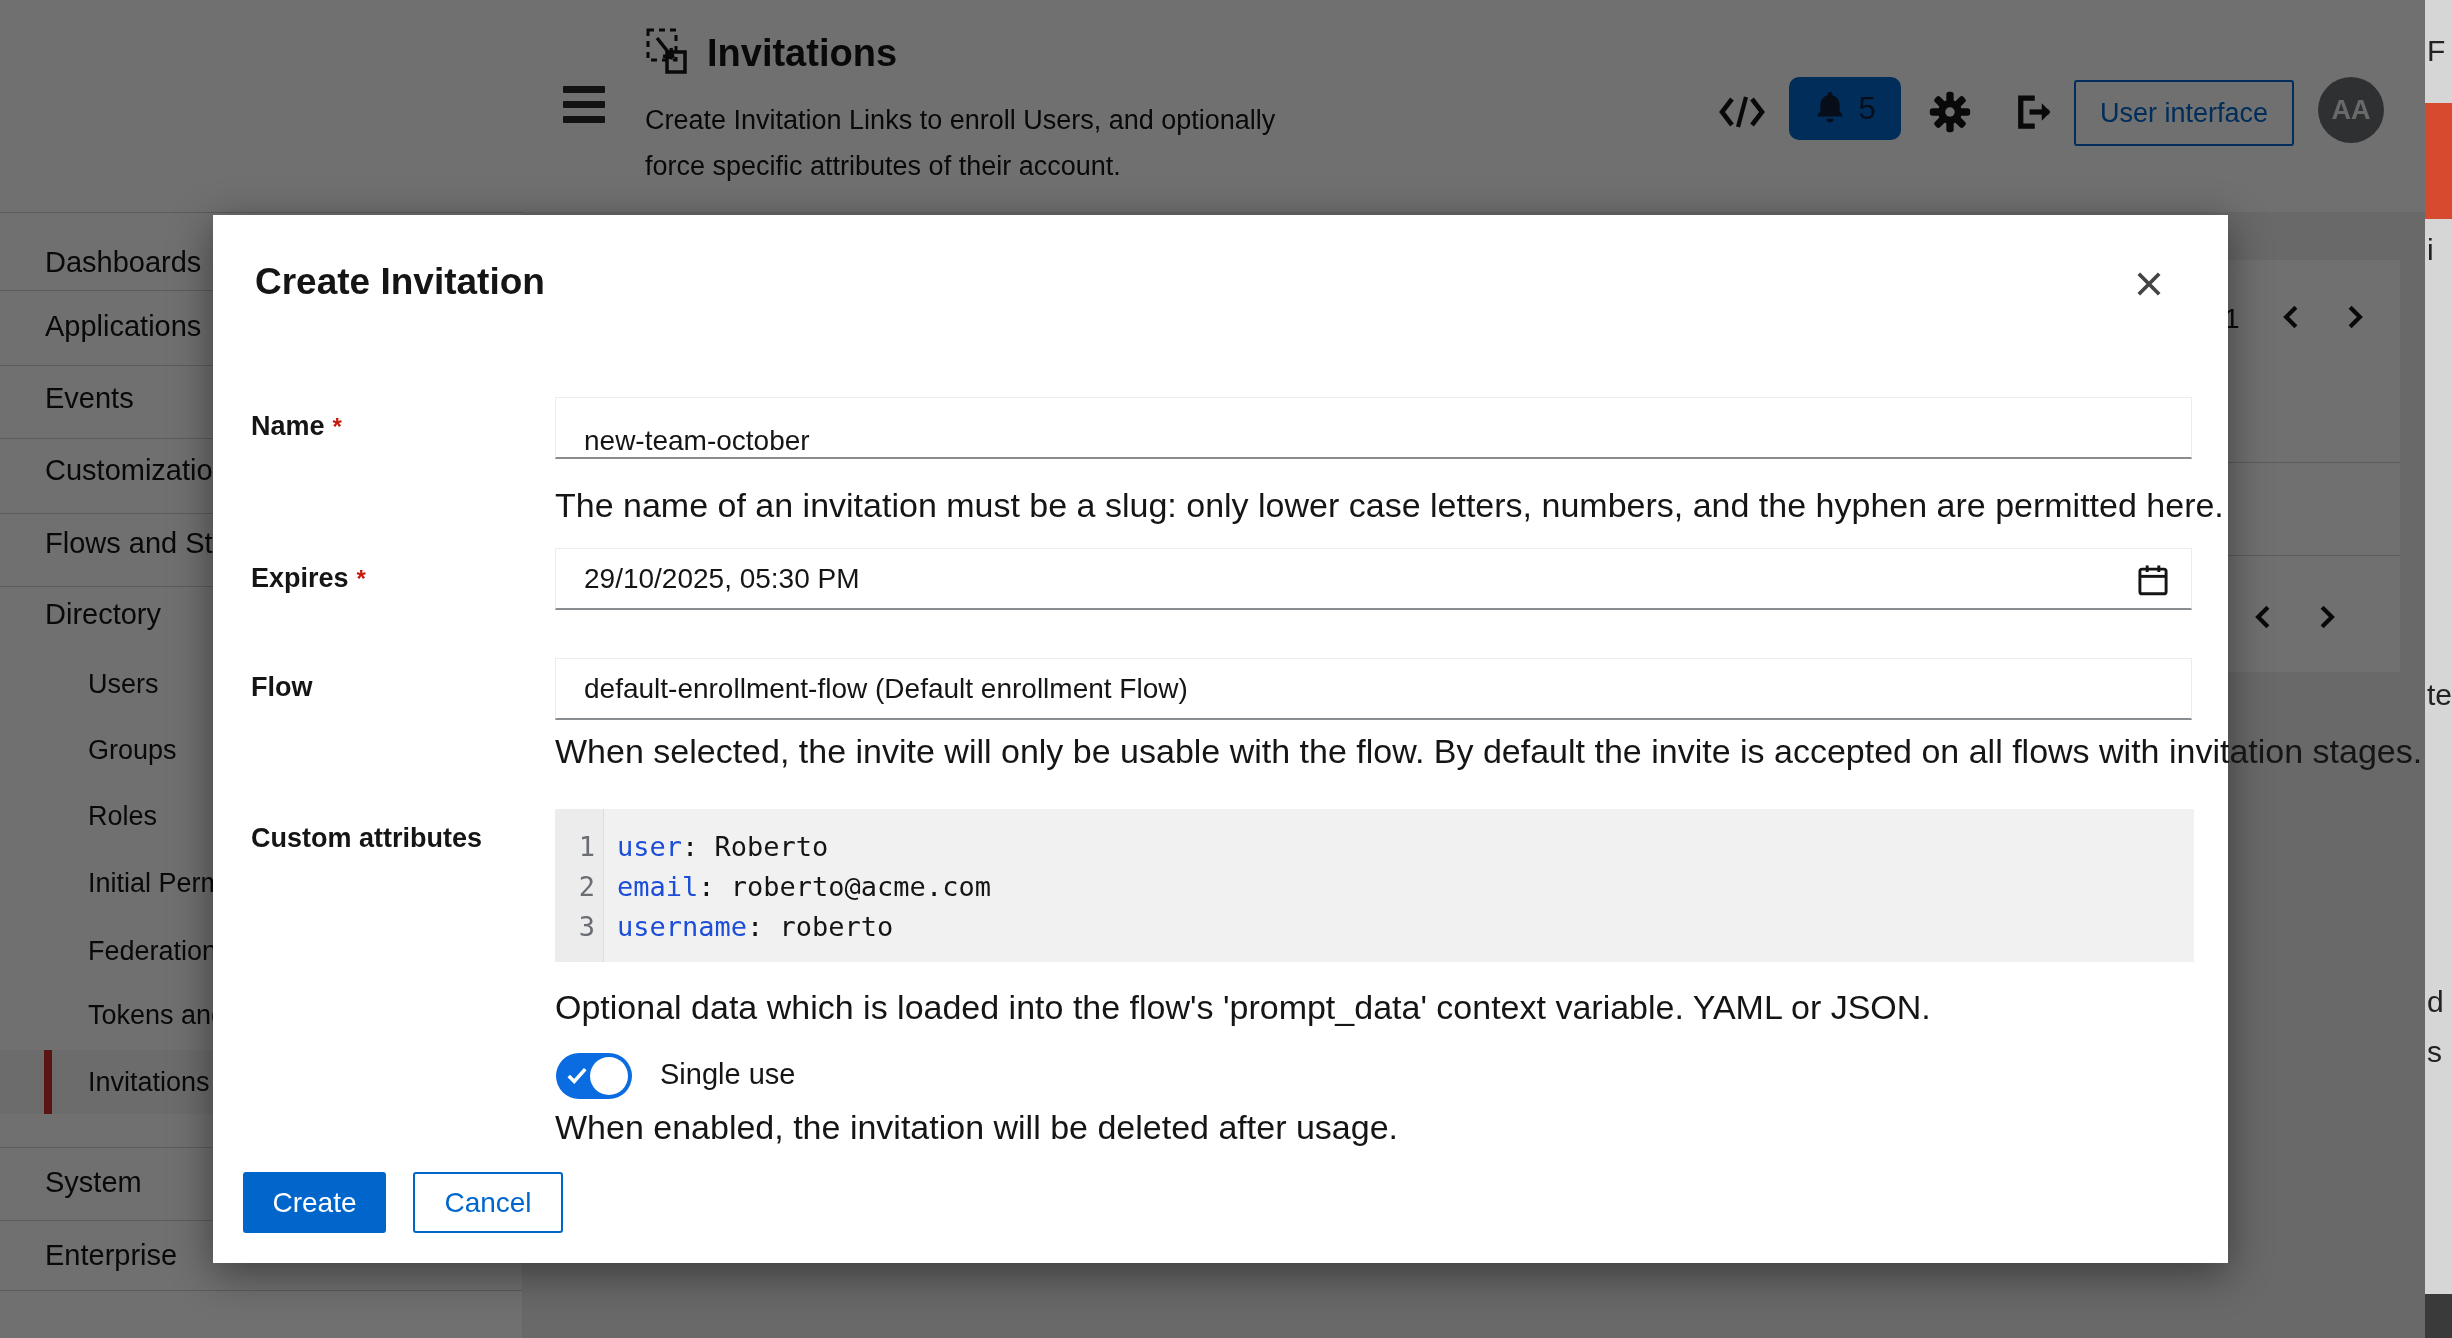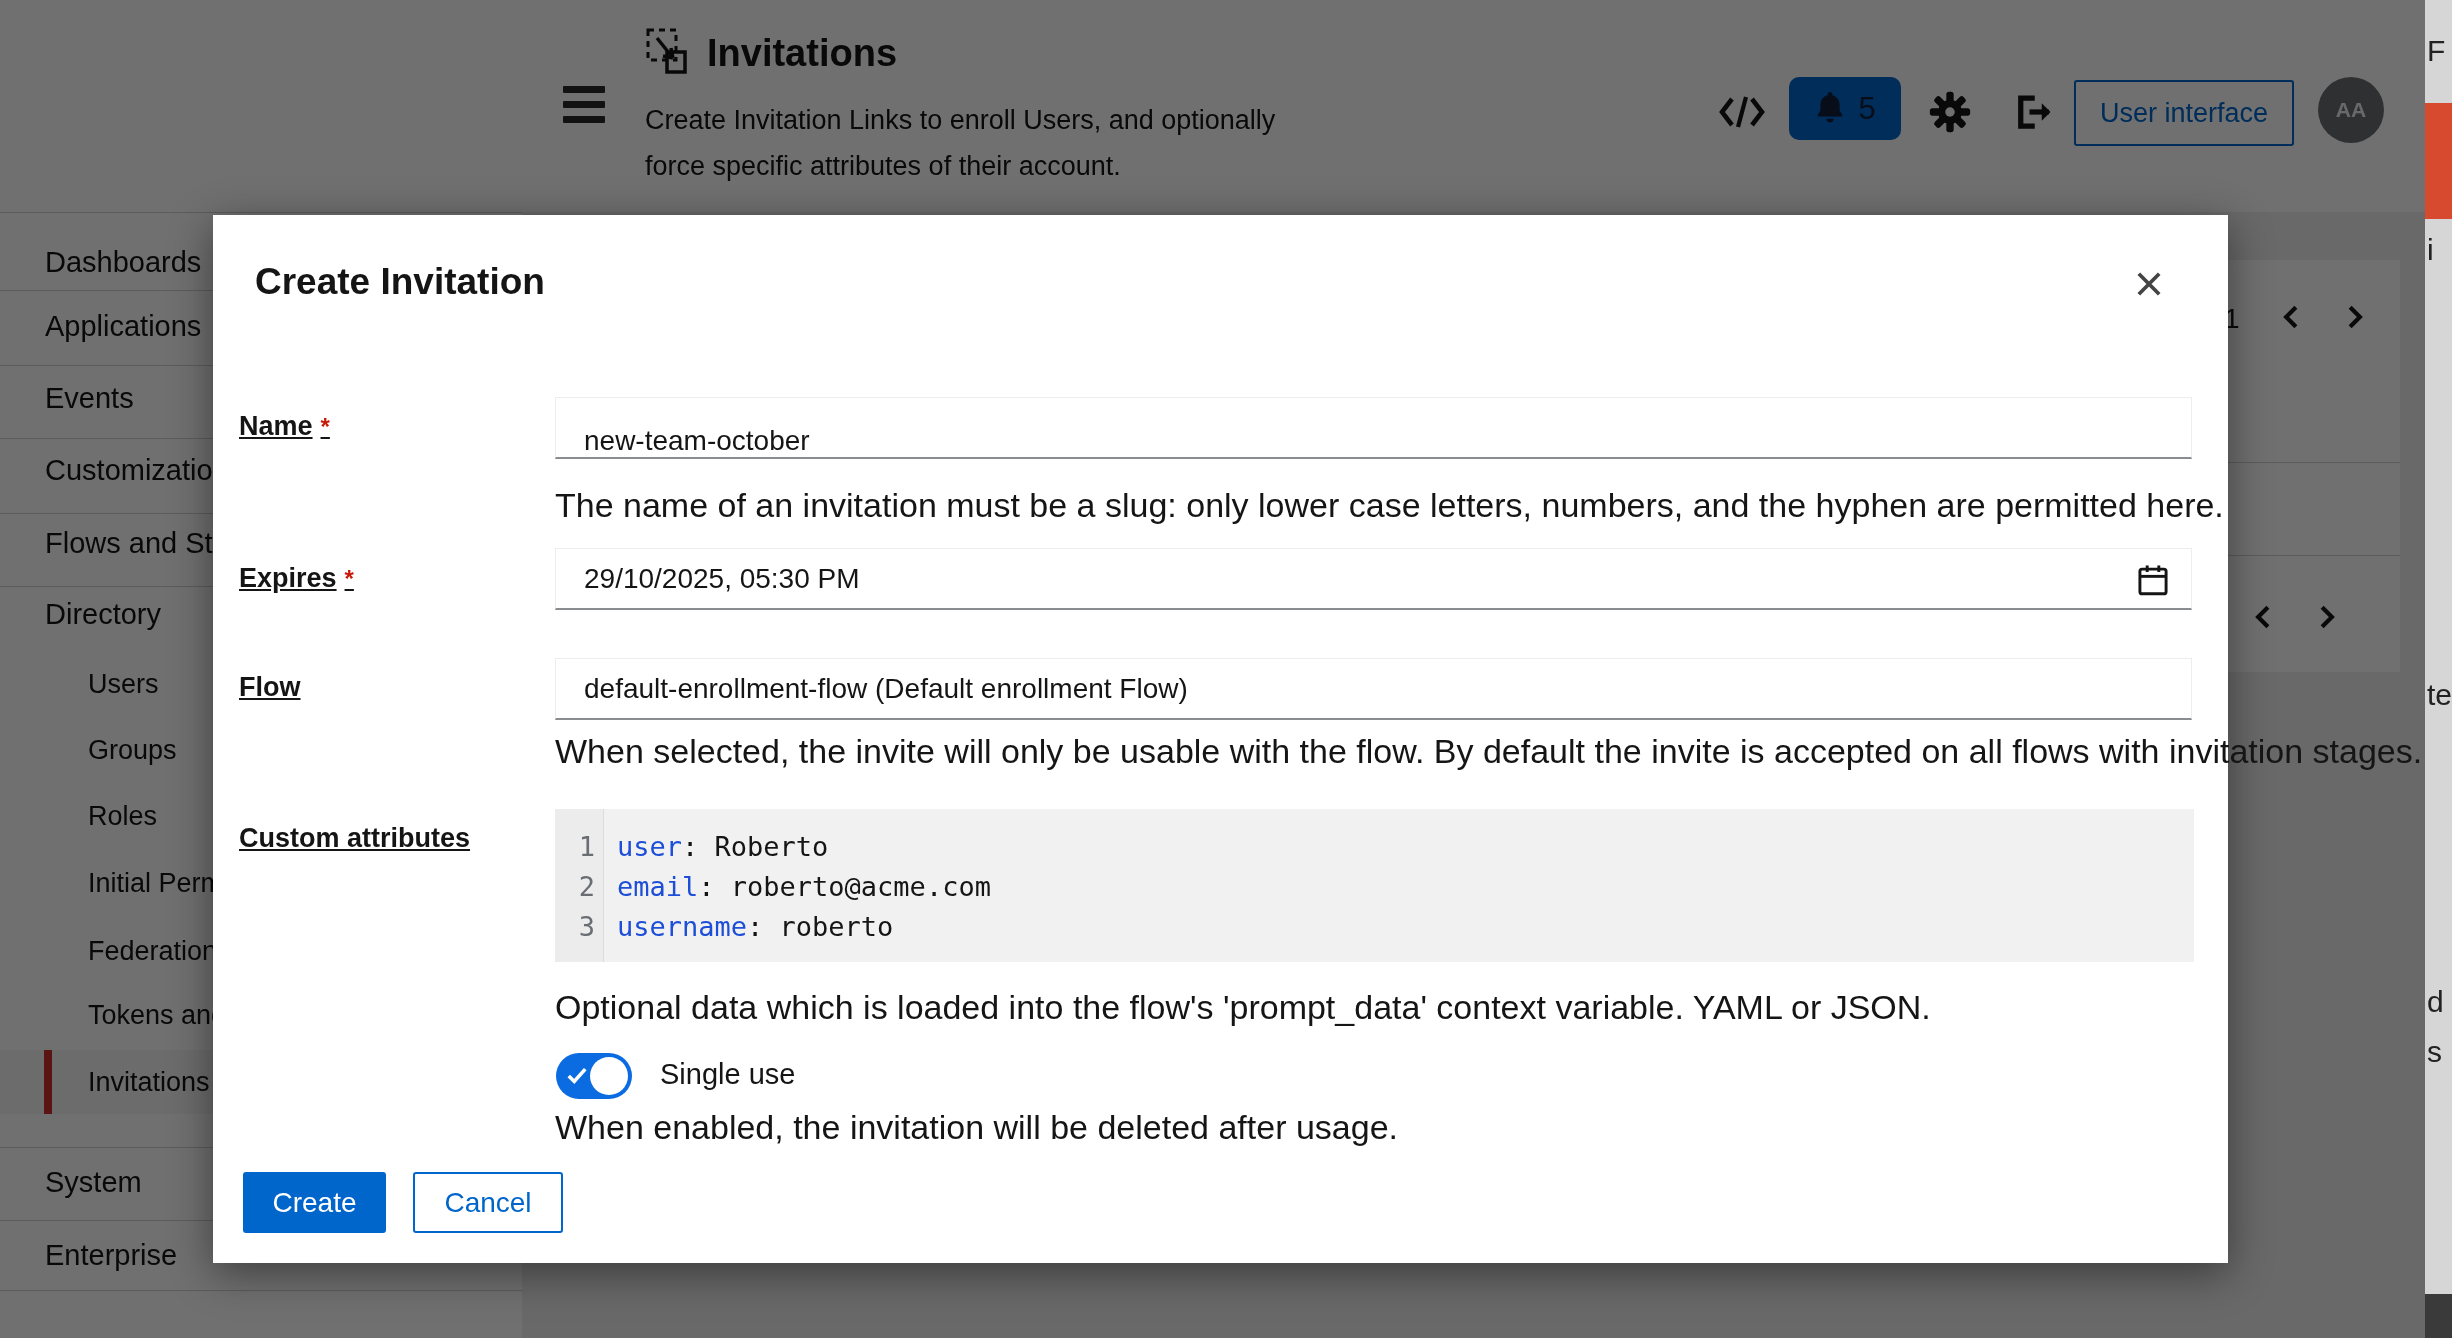--- a/index.html
+++ b/index.html
@@ -31,36 +31,36 @@
   #page-title-row{display:flex;align-items:center;gap:18px;}
   #page-title{font-size:38px;font-weight:600;color:#151515;}
   #page-desc{margin-top:18px;width:640px;font-size:27px;line-height:1.7;color:#151515;}
   .mh-ic{position:absolute;top:0;cursor:pointer;}
   #bell-badge{position:absolute;left:1789px;top:77px;width:112px;height:63px;background:#0066cc;border-radius:10px;
               display:flex;align-items:center;justify-content:center;gap:12px;}
   #bell-badge .cnt{font-size:31px;color:#10203a;}
   #ui-btn{position:absolute;left:2074px;top:80px;width:216px;height:62px;border:2px solid #0066cc;border-radius:3px;
           background:transparent;color:#0066cc;font-size:27px;display:flex;align-items:center;justify-content:center;}
   #avatar{position:absolute;left:2318px;top:77px;width:66px;height:66px;border-radius:50%;background:#6a6e73;
-          color:#f0f0f0;font-size:21px;font-weight:600;display:flex;align-items:center;justify-content:center;}
+          color:#f0f0f0;font-size:27px;font-weight:600;display:flex;align-items:center;justify-content:center;}
   .pag{position:absolute;display:flex;align-items:center;gap:38px;}
   .pag .pnum{font-size:28px;color:#151515;}
   
   #overlay{position:absolute;left:0;top:0;width:2425px;height:1338px;background:rgba(0,0,0,0.56);z-index:10;}
   
   #edge-strip{position:absolute;left:2425px;top:0;width:27px;height:1338px;background:#d6d6d6;z-index:15;overflow:hidden;}
   #edge-red{position:absolute;left:0;top:103px;width:27px;height:116px;background:#d84a30;}
   #edge-dark{position:absolute;left:0;top:1294px;width:27px;height:44px;background:#3a3a3a;}
   .frag{position:absolute;left:2px;font-size:30px;color:#222;}
   
   #modal{position:absolute;left:213px;top:215px;width:2015px;height:1048px;background:#fff;z-index:20;
          box-shadow:0 10px 40px rgba(0,0,0,0.45);}
   #modal-title{position:absolute;left:42px;top:46px;font-size:37px;font-weight:600;color:#151515;}
   #modal-close{position:absolute;right:62px;top:52px;width:34px;height:34px;cursor:pointer;}
-  .field-label{position:absolute;left:26px;font-size:27px;font-weight:700;color:#151515;white-space:nowrap;text-decoration:underline;}
+  .field-label{position:absolute;left:38px;font-size:27px;font-weight:700;color:#151515;white-space:nowrap;}
   .req{color:#c9190b;font-size:24px;margin-left:8px;font-weight:700;}
   .pf-input{position:absolute;left:342px;width:1637px;height:62px;background:#fff;
             border:1px solid #ededed;border-bottom:2px solid #8a8d90;
             font-size:28px;color:#151515;display:flex;align-items:center;padding-left:28px;box-sizing:border-box;}
   .helper{position:absolute;left:342px;font-size:34px;color:#151515;white-space:nowrap;}
   #editor{position:absolute;left:342px;top:594px;width:1639px;height:153px;background:#f1f1f1;
           font-family:"DejaVu Sans Mono","Liberation Mono",monospace;font-size:27px;}
   #editor .gutter{position:absolute;left:0;top:0;bottom:0;width:48px;background:#ececec;border-right:1px solid #dcdcdc;}
   .cl{position:absolute;left:0;width:100%;height:40px;line-height:40px;}
   .cl .ln{position:absolute;left:0;width:40px;text-align:right;color:#6a6e73;}

